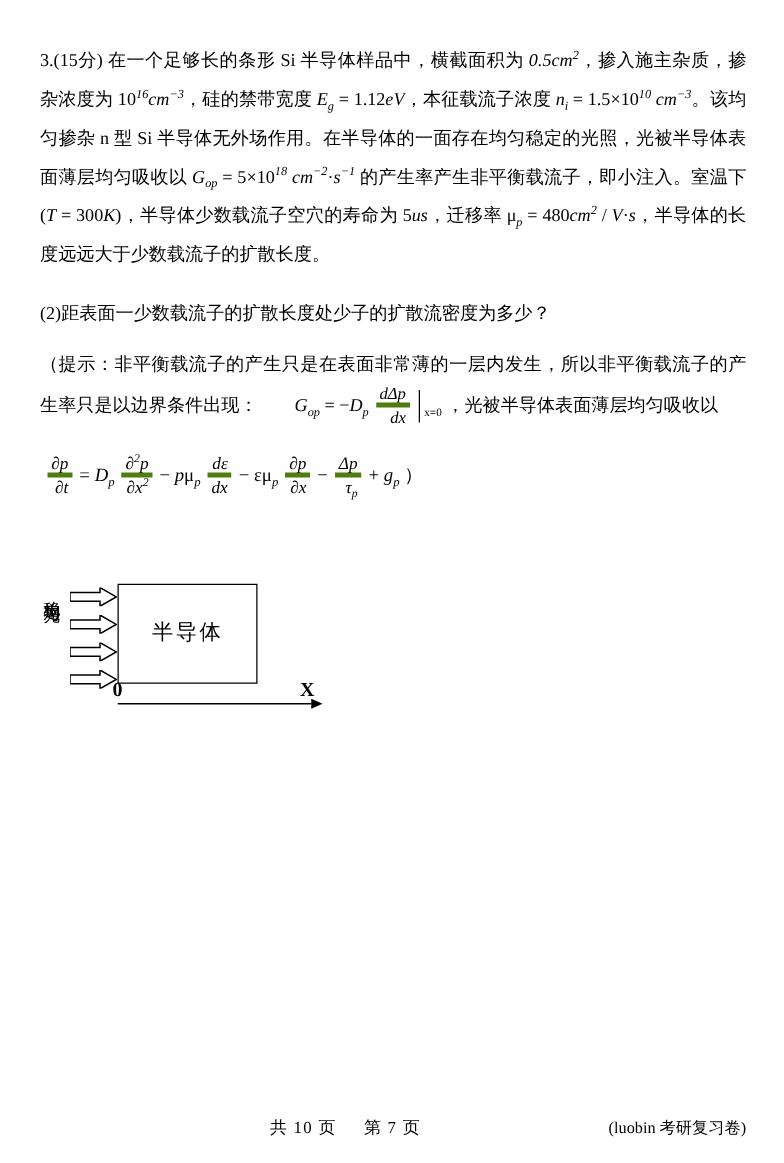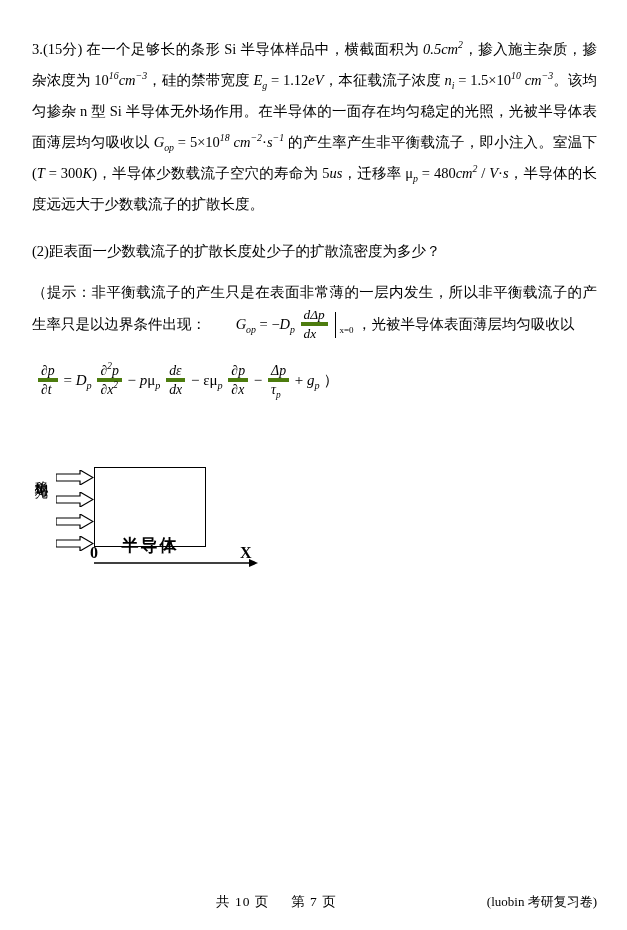--- a/index.html
+++ b/index.html
@@ -46,21 +46,21 @@
 
   .centered-eq {
     font-size: 15px;
     line-height: 30px;
   }
 
   
   .frac {
     display: inline-block;
     vertical-align: middle;
-    text-align: left;
+    text-align: right;
     font-style: italic;
     line-height: 1.15;
     margin: 0 2px;
     position: relative;
     top: -1px;
   }
   .frac .num { display: block; padding: 0 3px; font-size: 0.92em; }
   .frac .den { display: block; border-top: 4px solid #4d7c0f; padding: 0 3px; font-size: 0.92em; }
 
   .evalbar {
@@ -108,23 +108,22 @@
     height: 78px;
     border: 1.4px solid #000;
     background: #fff;
   }
   .fig-box-label {
     position: absolute;
     left: 0; right: 0;
     top: 26px;
     text-align: center;
     font-size: 17px;
-    font-weight: 700;
+    font-weight: 400;
     letter-spacing: 2px;
-    margin-top: 40px;
   }
   .arrow {
     position: absolute;
     left: 24px;
     width: 38px;
     height: 15px;
   }
   .arrow svg { display: block; }
   .a1 { top: 8px; }
   .a2 { top: 30px; }

